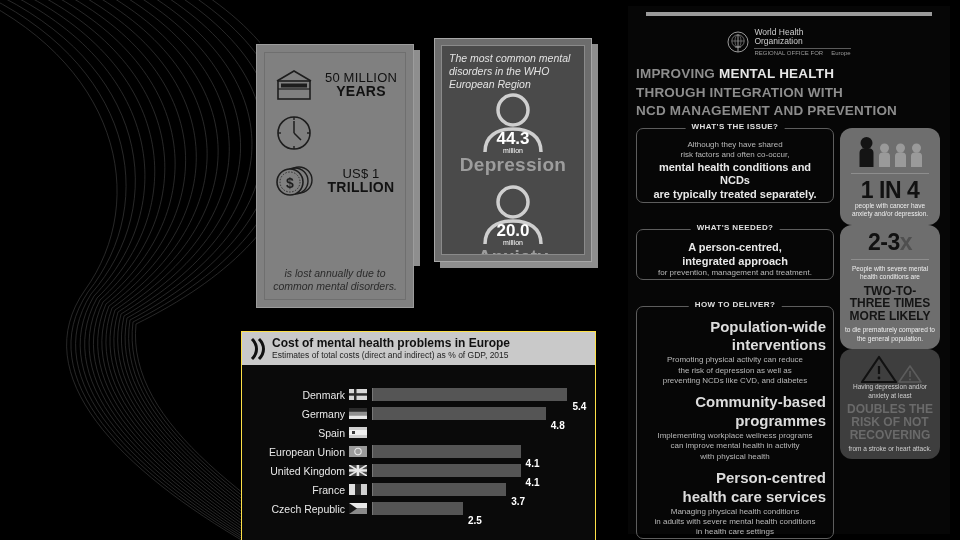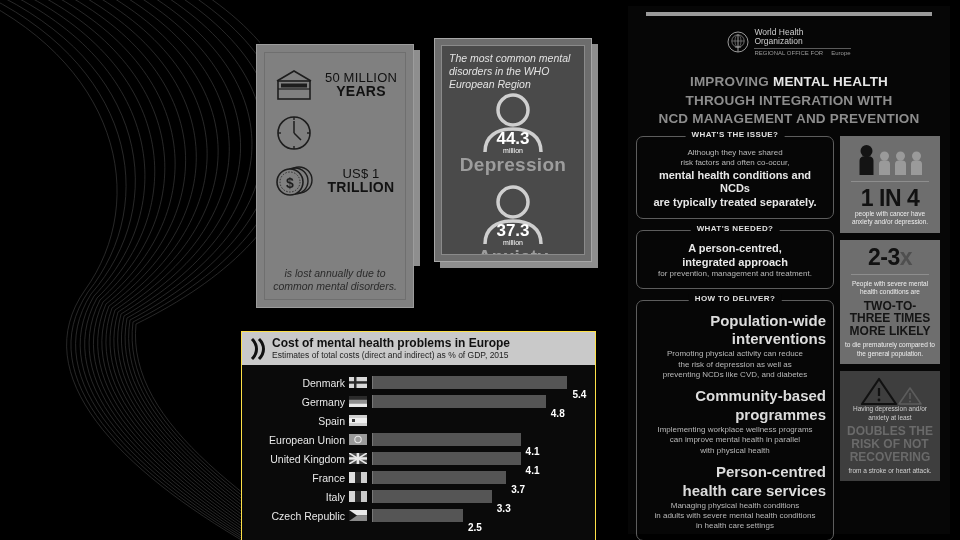--- a/index.html
+++ b/index.html
@@ -39,60 +39,60 @@
   .person .lab{position:absolute;left:0;right:0;bottom:-4px;text-align:center;
          font-size:19px;font-weight:bold;color:#9d9d9d;letter-spacing:.3px;}
 
   
   #chart{position:absolute;left:241px;top:283px;width:355px;height:234px;
          background:#0a0a0a;border:1px solid #fde047;box-sizing:border-box;margin-top:48px;}
   #chart .head{height:33px;background:#c9c9c9;display:flex;align-items:center;padding:0 8px;gap:6px;}
   #chart .head .txt{line-height:1.1;}
   #chart .head .t1{font-size:12px;font-weight:bold;color:#111;}
   #chart .head .t2{font-size:8.5px;color:#222;margin-top:1px;}
-  #chart .body{position:relative;padding:8px 6px 0 6px;}
+  #chart .body{position:relative;padding:20px 6px 0 6px;}
   .brow{display:flex;align-items:center;height:19px;}
   .brow .cname{width:97px;text-align:right;font-size:10.5px;color:#e8e8e8;
         padding-right:4px;white-space:nowrap;}
   .brow .flag{width:18px;height:11px;flex:0 0 18px;margin-right:5px;position:relative;overflow:hidden;}
   .brow .track{flex:1;position:relative;height:13px;border-left:1px solid #777;}
   .brow .bar{position:absolute;left:0;top:0;height:13px;background:#555;}
   .brow .val{position:absolute;top:12px;font-size:10px;font-weight:bold;color:#fff;line-height:13px;}
   #chart .src{position:absolute;left:10px;right:6px;bottom:6px;font-size:7px;color:#b5b5b5;
         border-top:1px solid #3a3a3a;padding-top:4px;}
 
   
   #poster{position:absolute;left:628px;top:6px;width:322px;height:528px;background:#060606;}
   #poster .rule{height:4px;background:#9a9a9a;margin:6px 18px;}
   #poster .rule.bot{margin-top:0;}
   .who{display:flex;justify-content:center;align-items:center;gap:5px;padding-top:6px;}
   .who .wtxt{line-height:1.05;}
   .who .wtxt .a{font-size:8.5px;color:#cfcfcf;}
   .who .wtxt .b{font-size:6px;color:#9a9a9a;border-top:1px solid #5a5a5a;margin-top:2px;
         padding-top:1px;display:flex;justify-content:space-between;gap:8px;}
-  .ptitle{text-align:center;margin:16px 8px 0 8px;line-height:1.16;}
+  .ptitle{margin:8px 8px 0 8px;line-height:1.16;}
   .ptitle span{font-size:13.5px;letter-spacing:.2px;color:#8d8d8d;font-weight:bold;}
   .ptitle span.hi{color:#e6e6e6;}
   .ptitle div{white-space:nowrap;}
 
   .cols{display:flex;gap:6px;padding:8px 8px 0 8px;}
   .colL{width:198px;}
   .colR{width:100px;}
 
-  .fbox{position:relative;border:1px solid #5d5d5d;border-radius:7px;margin-bottom:11px;
-        padding:11px 7px 8px 7px;}
+  .fbox{position:relative;border:1px solid #5d5d5d;border-radius:7px;margin-bottom:26px;
+        padding:11px 7px 0 7px;}
   .fbox .cap{position:absolute;top:-7px;left:50%;transform:translateX(-50%);
         background:#060606;padding:0 6px;font-size:8px;font-weight:bold;color:#e0e0e0;
         letter-spacing:.4px;white-space:nowrap;}
   .fbox .sm{font-size:8px;color:#b9b9b9;text-align:center;line-height:1.3;}
   .fbox .lg{font-size:11px;font-weight:bold;color:#e8e8e8;text-align:center;line-height:1.25;}
   .fbox .md{font-size:15px;font-weight:bold;color:#dcdcdc;text-align:right;line-height:1.25;}
   .fbox .gap{height:7px;}
 
-  .sbox{background:#6e6e6e;border-radius:0;padding:6px 5px;margin-bottom:7px;text-align:center;}
+  .sbox{background:#6e6e6e;border-radius:12px;padding:6px 5px;text-align:center;}
   .sbox.dk{background:#3e3e3e;}
   .sbox .big{font-size:23px;font-weight:bold;color:#111;line-height:1;letter-spacing:-.5px;}
   .sbox .big em{font-style:normal;color:#4f4f4f;}
   .sbox .hr{height:1px;background:#8e8e8e;margin:5px 6px;}
   .sbox .cap2{font-size:6.5px;color:#efefef;line-height:1.3;}
   .sbox .cap3{font-size:6.5px;color:#cfcfcf;line-height:1.3;}
   .sbox .shout{font-size:12px;font-weight:bold;color:#141414;line-height:1.08;margin:3px 0;}
   .sbox .shout2{font-size:12px;font-weight:bold;color:#6a6a6a;line-height:1.08;margin:3px 0;}
   .figrow{display:flex;justify-content:center;align-items:flex-end;gap:3px;height:34px;}
   .pcopy{text-align:center;font-size:4px;color:#4a4a4a;margin-top:2px;}
@@ -198,21 +198,21 @@
       </div>
 
       <div class="person" style="margin-top:10px;">
         <div class="fig">
           <svg width="72" height="62" viewBox="0 0 72 62">
             <circle cx="36" cy="18" r="15" fill="none" stroke="#cfcfcf" stroke-width="3.5"></circle>
             <path d="M8,60 C8,44 20,37 36,37 C52,37 64,44 64,60" fill="none" stroke="#cfcfcf" stroke-width="3.5"></path>
           </svg>
         </div>
         <div class="num">
-          <b>37.3</b>
+          <b>20.0</b>
           <s>million</s>
         </div>
         <div class="lab">Anxiety</div>
       </div>
     </div>
   </div>
 
   <div id="chart">
     <div class="head">
       <svg width="16" height="24" viewBox="0 0 16 24">
@@ -284,32 +284,20 @@
         <div class="brow">
           <div class="cname">France</div>
           <svg class="flag" viewBox="0 0 18 11">
             <rect width="6" height="11" fill="#e0e0e0"></rect>
             <rect x="6" width="6" height="11" fill="#2b2b2b"></rect>
             <rect x="12" width="6" height="11" fill="#cfcfcf"></rect>
           </svg>
           <div class="track">
             <div class="bar" style="width:61.66666666666667%"></div>
             <div class="val" style="left:calc(61.66666666666667% + 5px)">3.7</div>
-          </div>
-        </div>
-        <div class="brow">
-          <div class="cname">Italy</div>
-          <svg class="flag" viewBox="0 0 18 11">
-            <rect width="6" height="11" fill="#d6d6d6"></rect>
-            <rect x="6" width="6" height="11" fill="#2b2b2b"></rect>
-            <rect x="12" width="6" height="11" fill="#c9c9c9"></rect>
-          </svg>
-          <div class="track">
-            <div class="bar" style="width:54.99999999999999%"></div>
-            <div class="val" style="left:calc(54.99999999999999% + 5px)">3.3</div>
           </div>
         </div>
         <div class="brow">
           <div class="cname">Czech Republic</div>
           <svg class="flag" viewBox="0 0 18 11">
             <rect width="18" height="5.5" fill="#e8e8e8"></rect>
             <rect y="5.5" width="18" height="5.5" fill="#8a8a8a"></rect>
             <path d="M0,0 L8,5.5 L0,11 Z" fill="#151515"></path>
           </svg>
           <div class="track">
@@ -373,21 +361,21 @@
               <div>
                 <div class="md">Population-wide interventions</div>
                 <div class="sm">Promoting physical activity can reduce</div>
                 <div class="sm">the risk of depression as well as</div>
                 <div class="sm">preventing NCDs like CVD, and diabetes</div>
                 <div class="gap"></div>
               </div>
               <div>
                 <div class="md">Community-based programmes</div>
                 <div class="sm">Implementing workplace wellness programs</div>
-                <div class="sm">can improve mental health in parallel</div>
+                <div class="sm">can improve mental health in activity</div>
                 <div class="sm">with physical health</div>
                 <div class="gap"></div>
               </div>
               <div>
                 <div class="md">Person-centred</div>
                 <div class="md">health care services</div>
                 <div class="sm">Managing physical health conditions</div>
                 <div class="sm">in adults with severe mental health conditions</div>
                 <div class="sm">in health care settings</div>
               </div>

